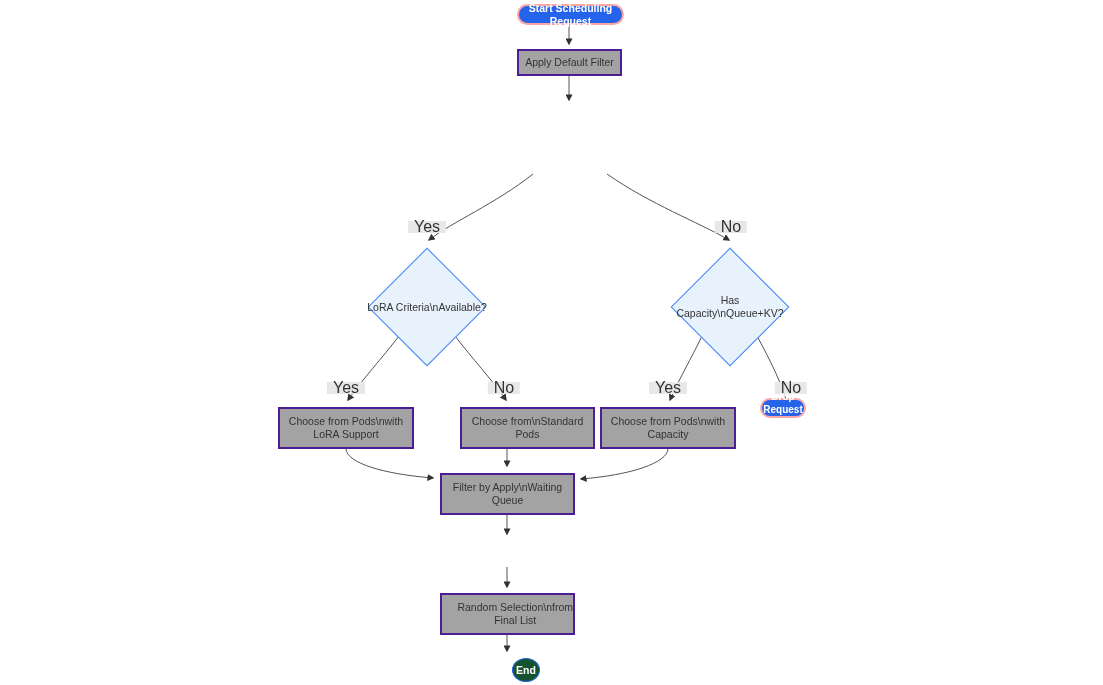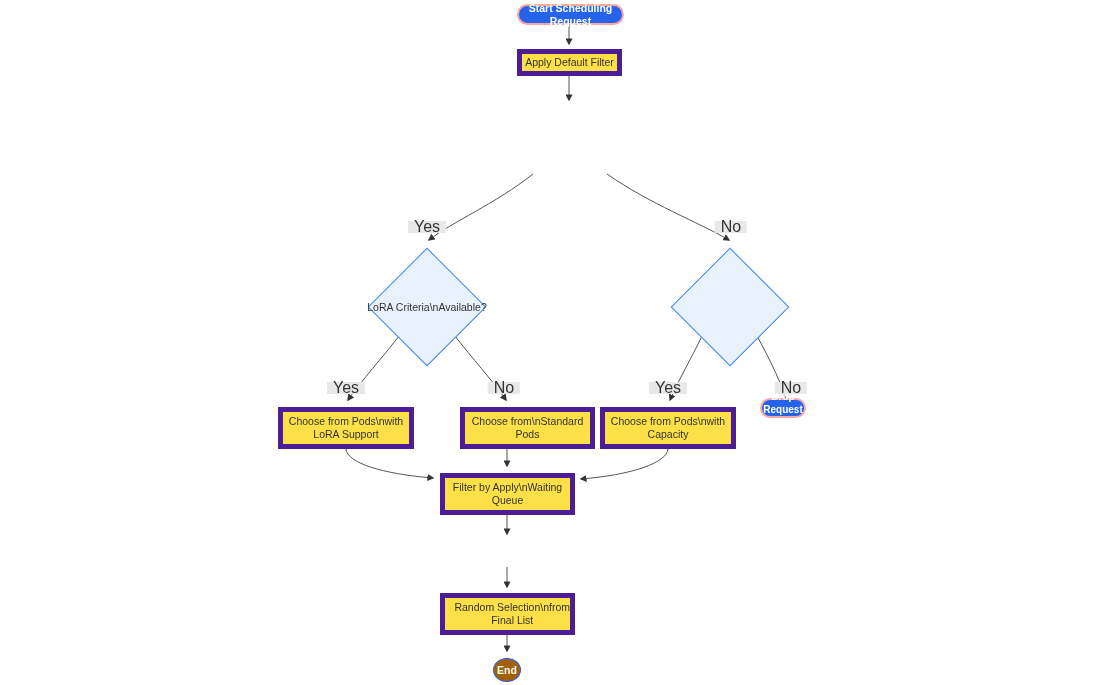--- a/index.html
+++ b/index.html
@@ -31,37 +31,38 @@
     display: flex;
     align-items: center;
     justify-content: center;
     box-sizing: border-box;
     text-align: center;
     color: #333333;
     font-size: 10.5px;
     line-height: 13px;
   }
   .node.rect {
-    background: #fde047;
-    border: 5px solid #4c1d95;
+    background: #a3a3a3;
+    border: 2px solid #4c1d95;
   }
   .node.rect .label { display: block; }
   .node.pill {
     background: #2563eb;
     color: #ffffff;
     font-weight: bold;
     border-radius: 999px;
     border: 2px solid #fca5a5;
   }
   .node.circle {
-    background: #a16207;
+    background: #14532d;
     color: #ffffff;
     font-weight: bold;
     border-radius: 50%;
     border: 1px solid #2563eb;
+    margin-left: 19px;
   }
   .node.decision {
     background: transparent;
     border: none;
   }
   .node.decision .shape {
     position: absolute;
     left: 50%; top: 50%;
     transform: translate(-50%, -50%) rotate(45deg);
     background: #e8f2fc;
@@ -120,20 +121,21 @@
   </div>
 
 
   <div class="node decision" style="left:366px; top:248px; width:122px; height:118px;">
     <div class="shape" style="width:84px; height:84px;"></div>
     <span class="label">LoRA Criteria\nAvailable?</span>
   </div>
 
   <div class="node decision" style="left:669px; top:248px; width:122px; height:118px;">
     <div class="shape" style="width:84px; height:84px;"></div>
+    <span class="label">Has Capacity\nQueue+KV?</span>
   </div>
 
   <div class="node rect multiline" style="left:278px; top:407px; width:136px; height:42px;">
     <div class="label">
       <span>Choose from Pods\nwith</span>
       <span>LoRA Support</span>
     </div>
   </div>
 
   <div class="node rect multiline" style="left:460px; top:407px; width:135px; height:42px;">

